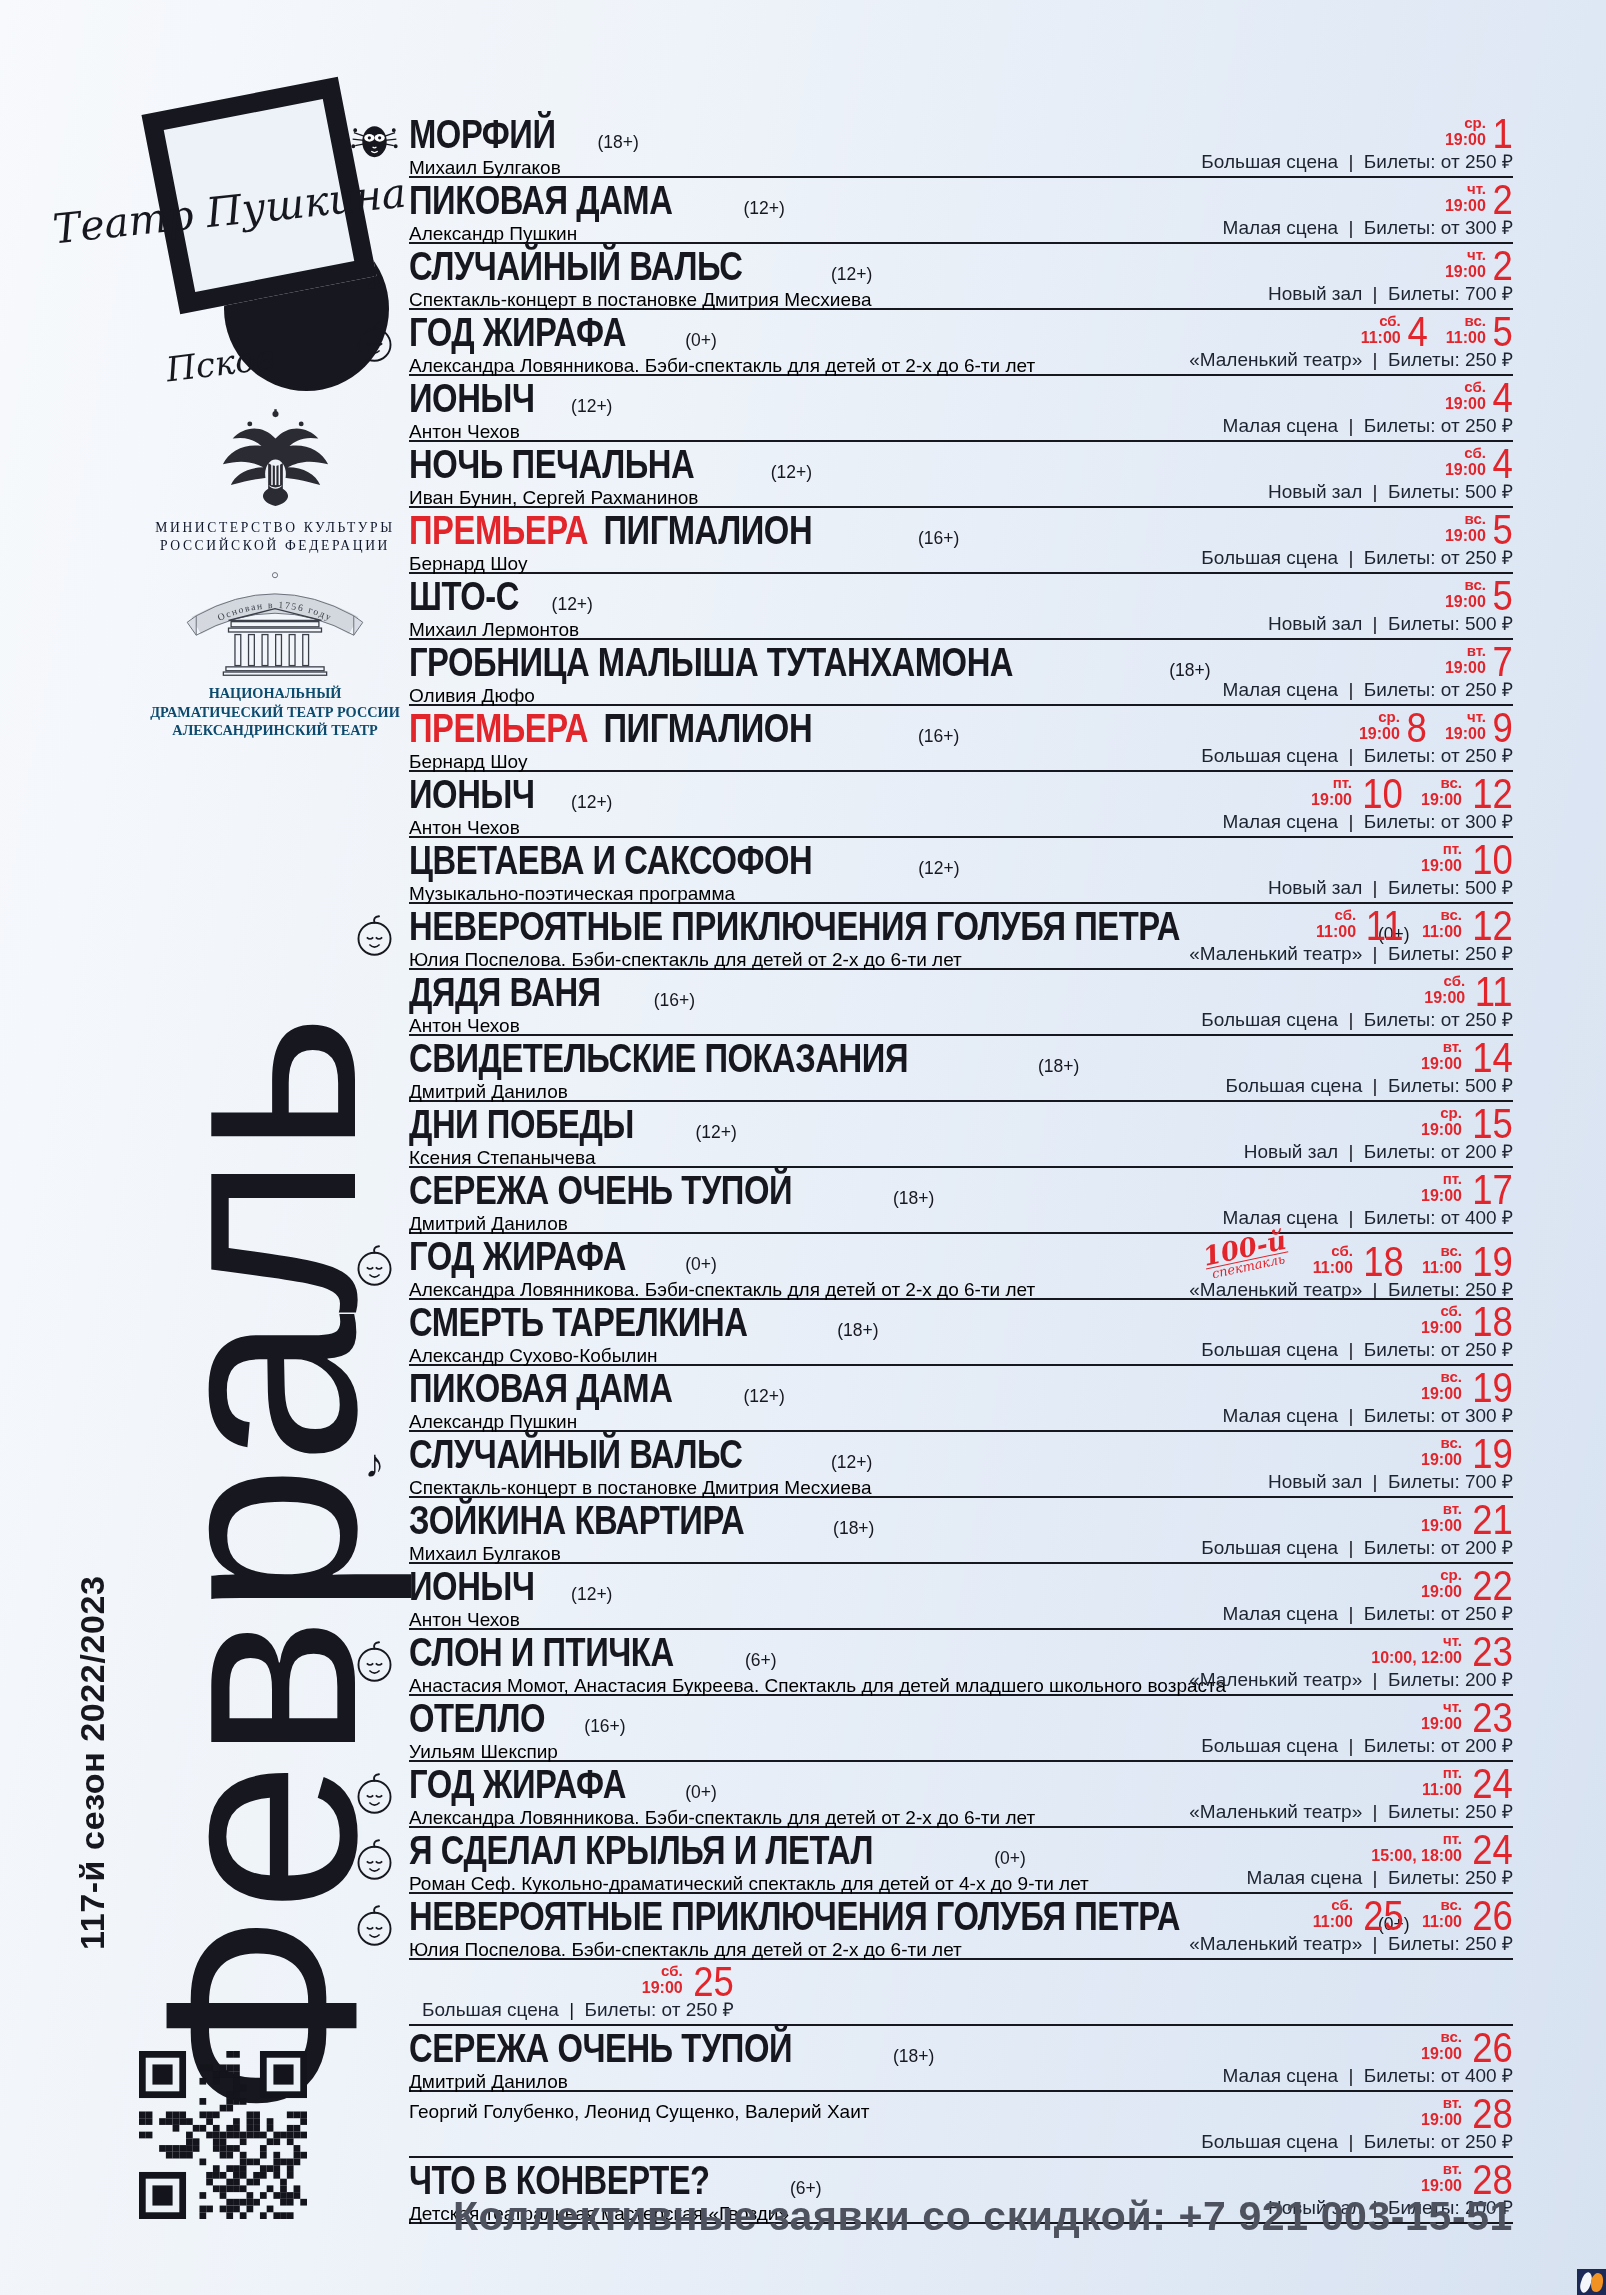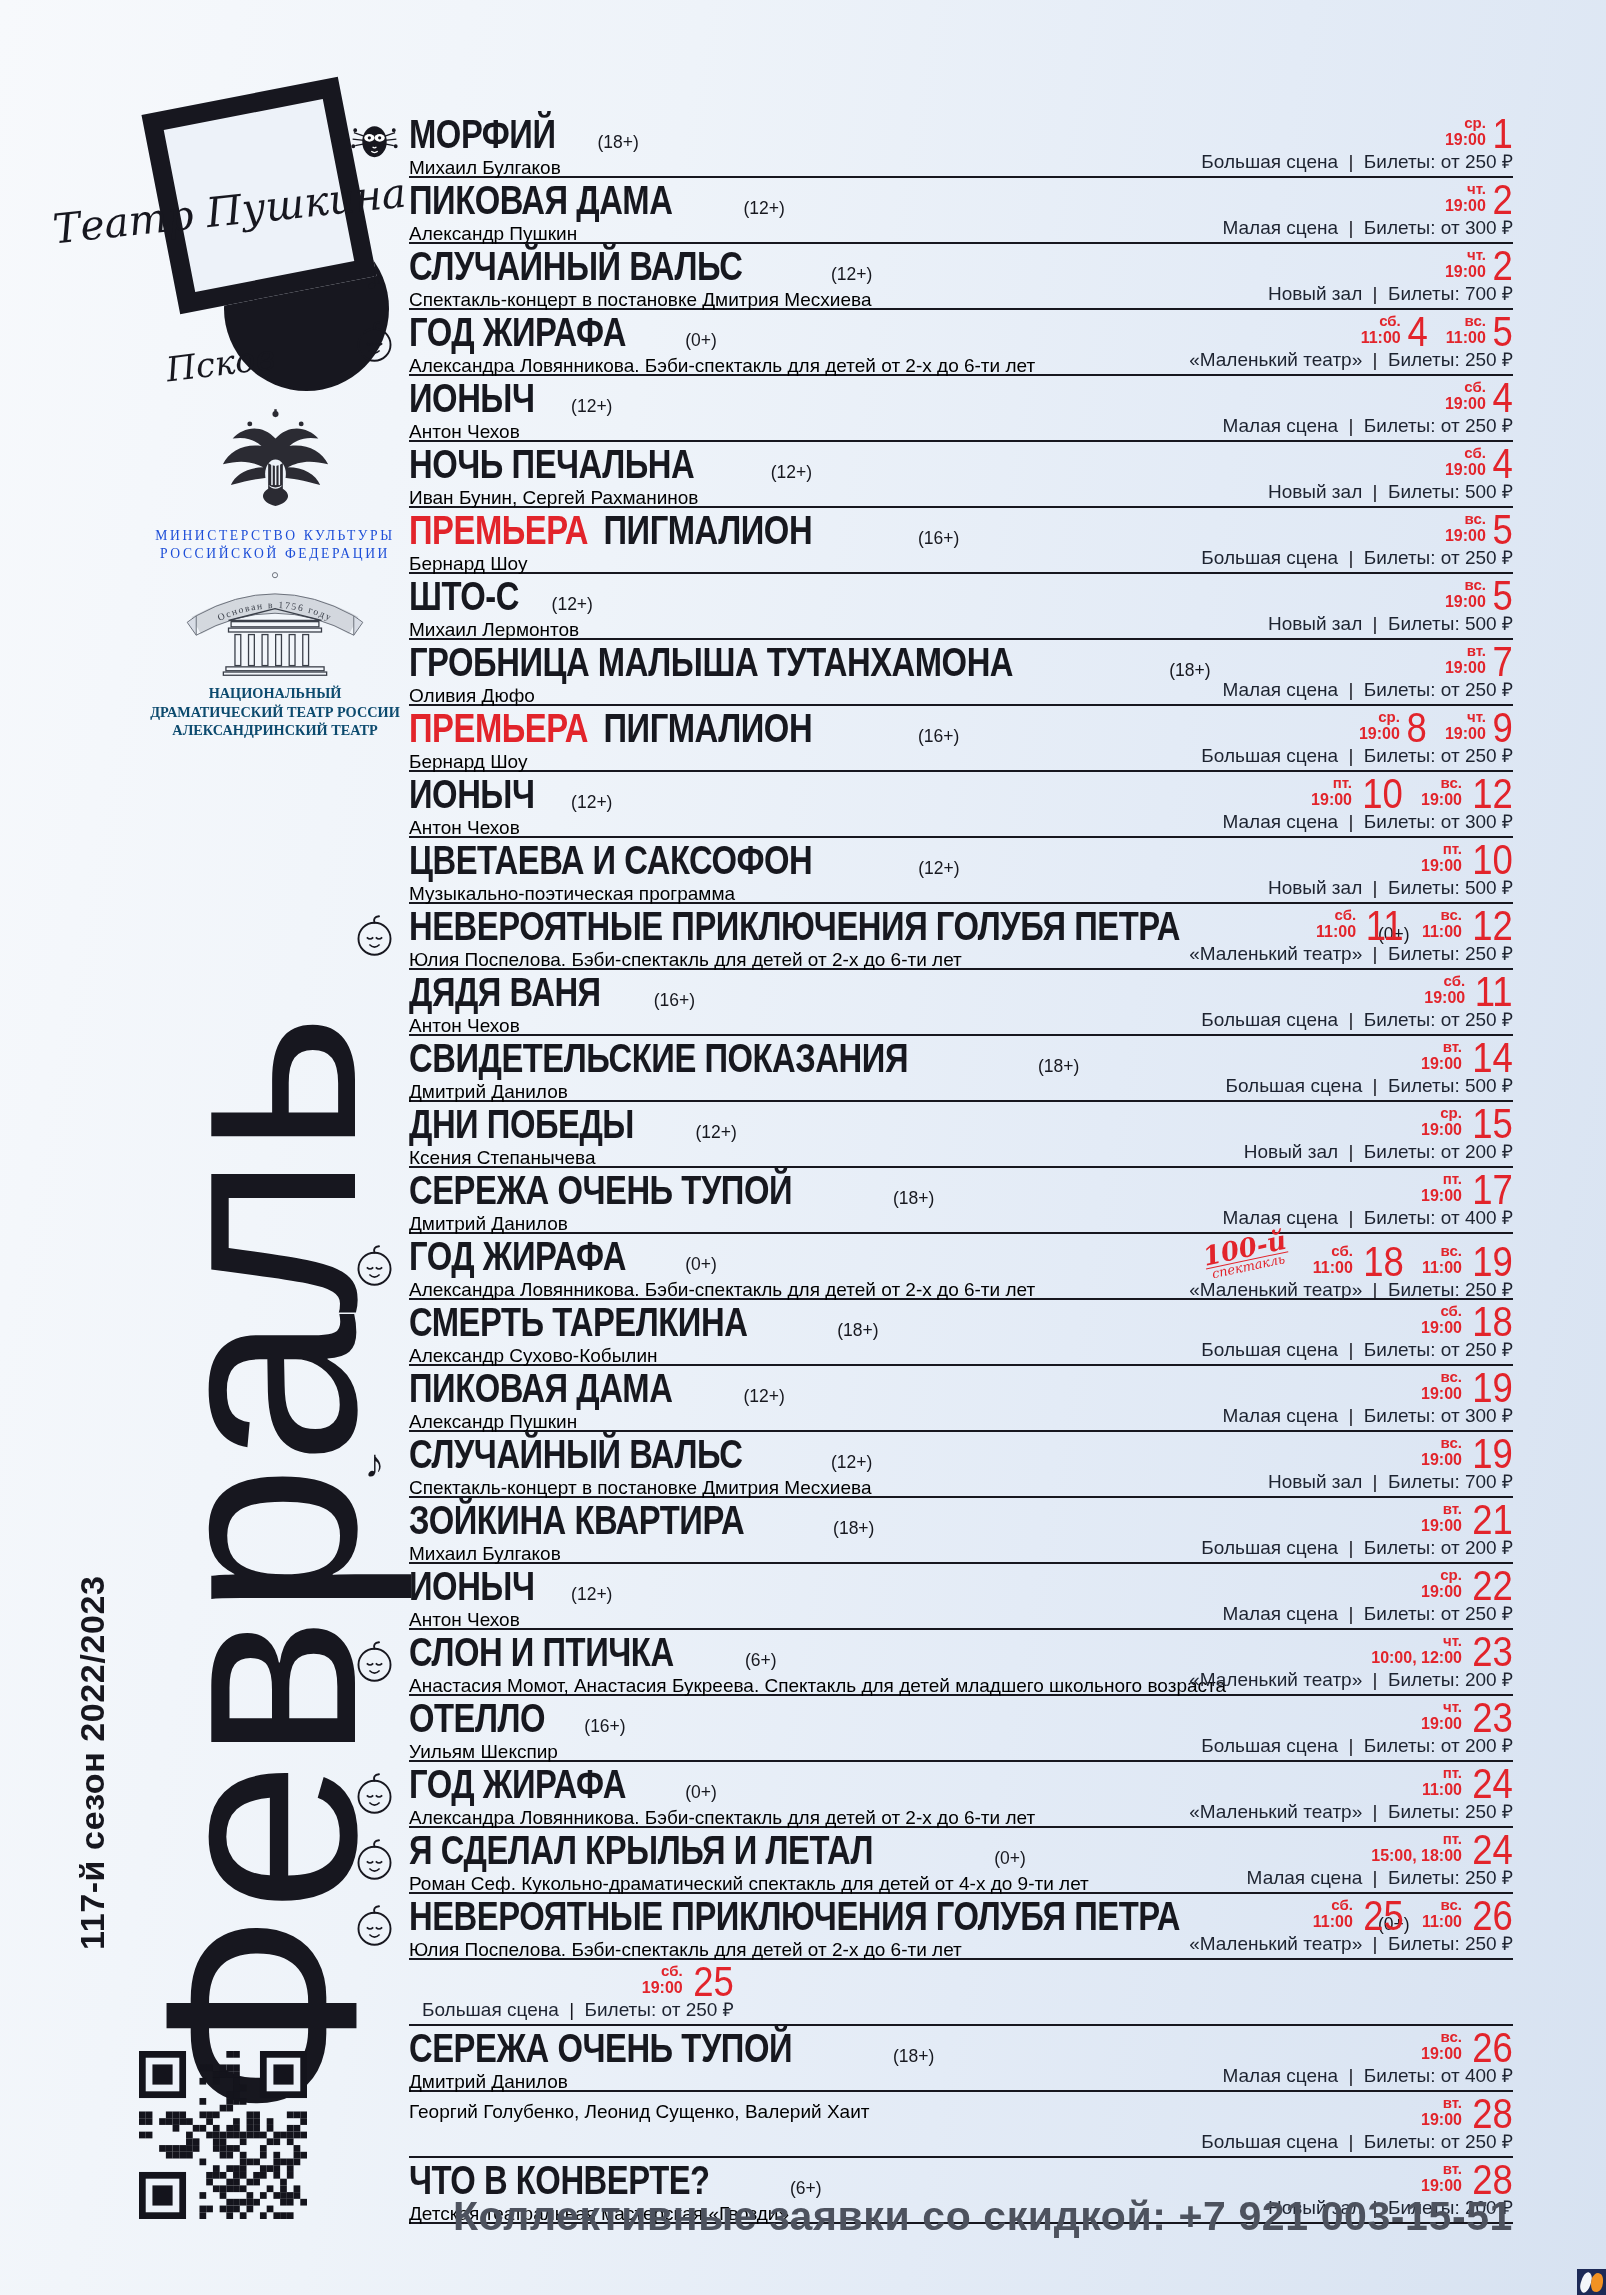--- a/index.html
+++ b/index.html
@@ -9,21 +9,21 @@
     font-family:"Liberation Sans",sans-serif;color:#17181f;
   }
   
   .logo-wrap{position:absolute;left:62px;top:87px;width:363px;height:337px;}
   .logo-circle{position:absolute;left:162px;top:139px;width:165px;height:165px;border-radius:50%;background:#17171f;}
   .logo-square{position:absolute;left:97px;top:6.5px;width:162px;height:165px;border:19.4px solid #17171f;background:#edf2f9;transform:rotate(-11deg);}
   .logo-script1{position:absolute;left:-9.7px;top:100px;font-family:"DejaVu Serif",serif;font-style:italic;font-size:41px;transform:rotate(-6deg);white-space:nowrap;color:#17171f;}
   .logo-script2{position:absolute;left:104px;top:256px;font-family:"DejaVu Serif",serif;font-style:italic;font-size:34px;transform:rotate(-7deg);color:#17171f;}
   .ministry{position:absolute;left:139px;top:408px;width:272px;text-align:center;}
   .ministry svg{display:block;margin:0 auto;}
-  .ministry-caption{margin-top:15px;font-family:"Liberation Serif",serif;font-size:13.6px;letter-spacing:2.6px;color:#1d4ed8;line-height:1.35;}
+  .ministry-caption{margin-top:7px;font-family:"Liberation Serif",serif;font-size:13.6px;letter-spacing:2.6px;color:#0f172a;line-height:1.35;}
   .alex{position:absolute;left:139px;top:570px;width:272px;text-align:center;}
   .alex svg{display:block;margin:0 auto;}
   .alex-caption{margin-top:1.3px;font-family:"Liberation Serif",serif;font-weight:bold;font-size:14.3px;color:#0c4a6e;line-height:1.3;}
   .month-word{
     position:absolute;left:146px;top:2119px;width:1050px;height:259px;
     transform:rotate(-90deg);transform-origin:0 0;
     font-size:272px;line-height:0.85;font-weight:400;letter-spacing:0px;color:#17171f;white-space:nowrap;
   }
   .season-label{
     position:absolute;left:73px;top:1950px;width:492px;

